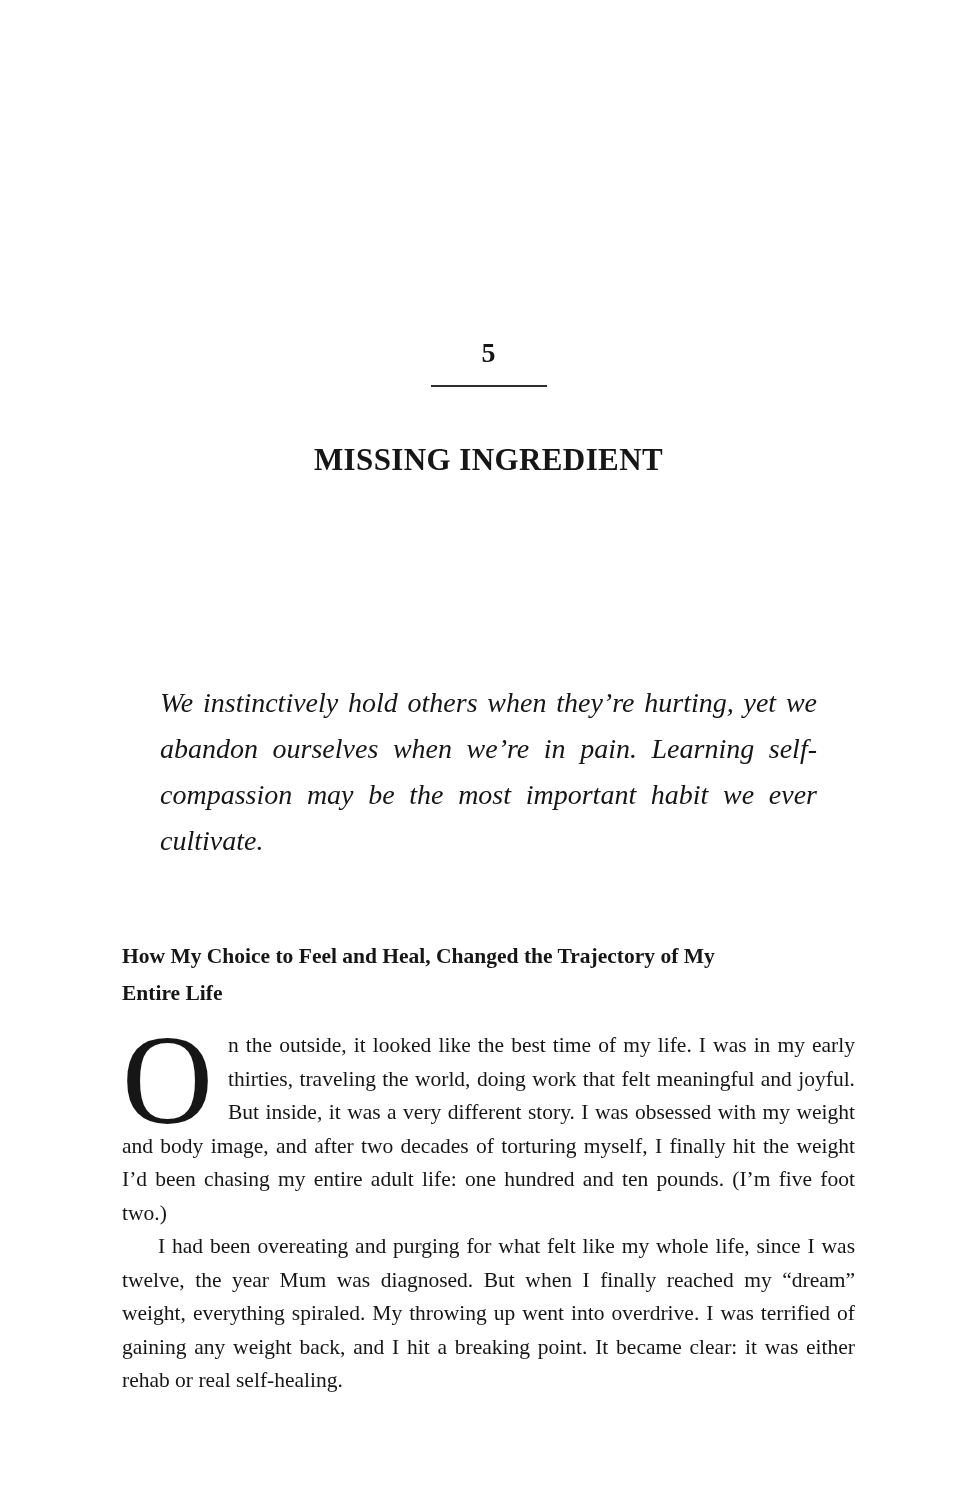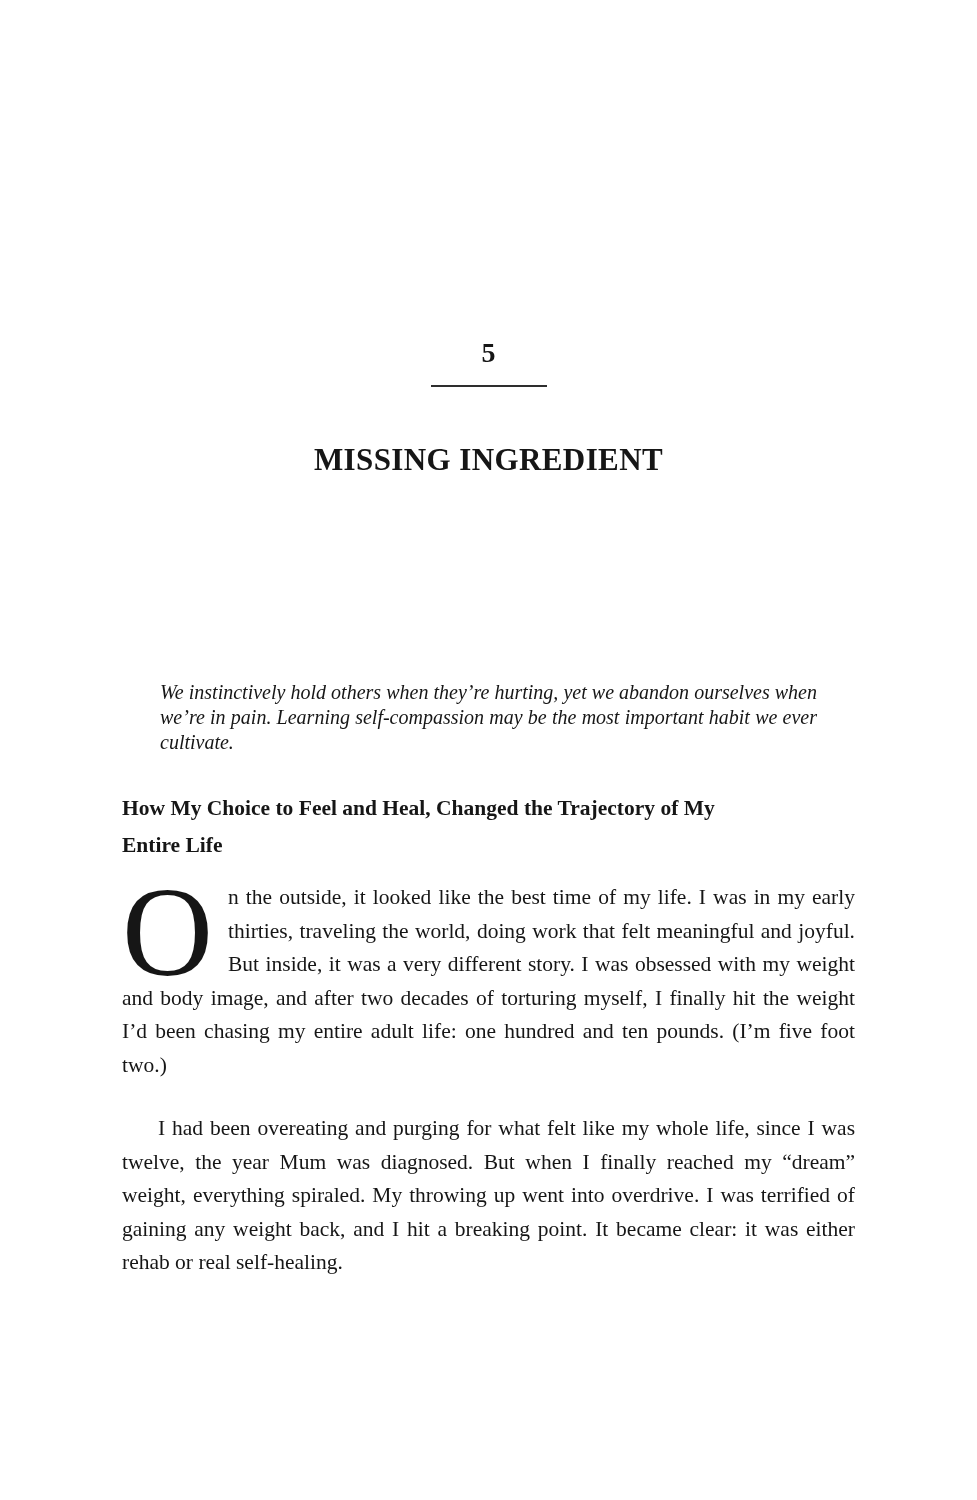--- a/index.html
+++ b/index.html
@@ -30,38 +30,38 @@
   }
   .chapter-title {
     font-size: 31px;
     font-weight: bold;
     line-height: 40px;
     letter-spacing: 0.4px;
   }
   .epigraph {
     margin: 200px 38px 0 38px;
     font-style: italic;
-    font-size: 20px;
-    line-height: 25px;
+    font-size: 28px;
+    line-height: 46px;
     text-align: justify;
   }
   .section-heading {
-    margin-top: 35px;
+    margin-top: 74px;
     font-size: 21.5px;
     font-weight: bold;
     line-height: 37px;
   }
   .body-text {
     margin-top: 17px;
     font-size: 21.5px;
     line-height: 33.5px;
     text-align: justify;
   }
   .body-para { margin: 0; }
-  .body-para.indent { text-indent: 36px; margin-top: 30px; }
+  .body-para.indent { text-indent: 36px; }
   .drop-cap {
     float: left;
     font-size: 126px;
     line-height: 97px;
     margin: 3px 15px 0 0;
   }
 </style>
 </head>
 <body>
 

